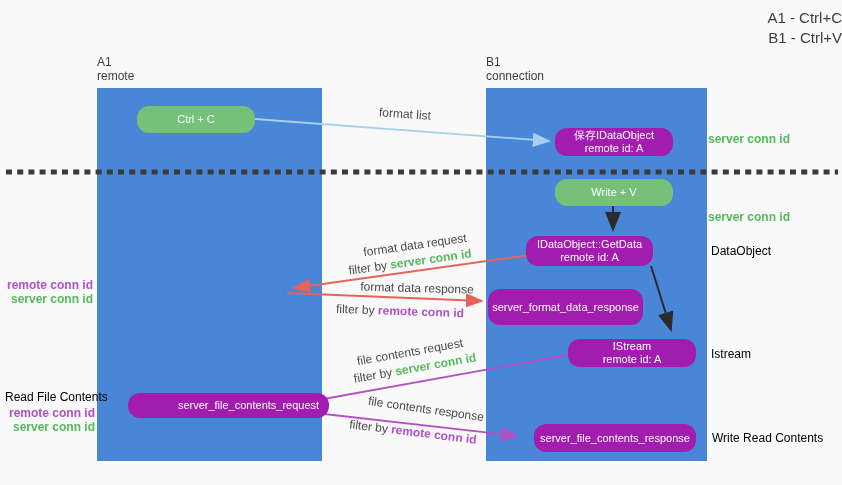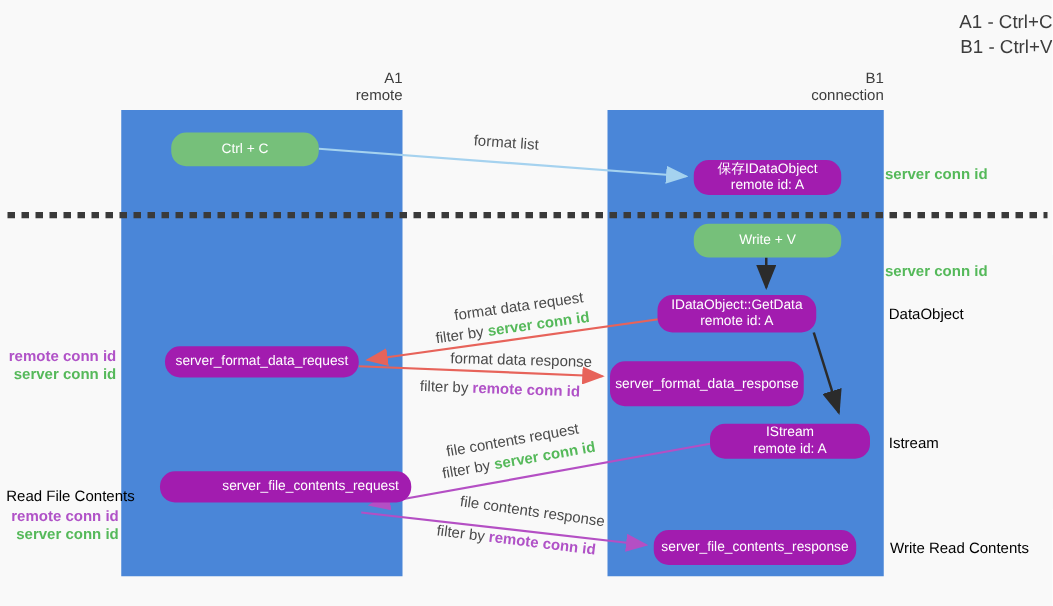--- a/index.html
+++ b/index.html
@@ -3,21 +3,21 @@
 <meta charset="utf-8">
 <style>
   html,body{margin:0;padding:0;}
   .canvas{position:relative;width:842px;height:485px;background:#f9f9f9;
           font-family:"Liberation Sans",sans-serif;overflow:hidden;}
   .title{position:absolute;top:8px;left:0;right:0;text-align:right;
          font-size:15px;color:#3d3d3d;line-height:20px;z-index:4;}
   .lane{position:absolute;background:#4a86d8;z-index:1;}
   .lane-left{left:97px;top:88px;width:225px;height:373px;}
   .lane-right{left:486px;top:88px;width:221px;height:373px;}
-  .lane-header{position:absolute;top:55px;text-align:right;font-size:12px;
+  .lane-header{position:absolute;top:55px;text-align:left;font-size:12px;
                color:#3d3d3d;line-height:14px;z-index:4;}
   .lane-header.lh-left{left:97px;width:225px;}
   .lane-header.lh-right{left:486px;width:221px;}
   .arrows{position:absolute;left:0;top:0;z-index:2;pointer-events:none;}
   .node{position:absolute;display:flex;flex-direction:column;align-items:center;
         justify-content:center;color:#fff;font-size:11px;line-height:13px;
         text-align:center;z-index:3;white-space:nowrap;border-radius:12px;}
   .green{background:#76c07a;}
   .orange{background:#a21caf;}
   .lbl{position:absolute;font-size:12px;color:#4a4a4a;white-space:nowrap;z-index:4;}
@@ -81,32 +81,31 @@
     <div>remote id: A</div>
   </div>
 
   <div class="node green" style="left:555px;top:179px;width:118px;height:27px;">Write + V</div>
 
   <div class="node orange" style="left:526px;top:236px;width:127px;height:30px;">
     <div>IDataObject::GetData</div>
     <div>remote id: A</div>
   </div>
 
-  <div class="node orange" style="left:132px;top:277px;width:155px;height:25px;">server_format_data_request</div>
 
   <div class="node orange" style="left:488px;top:289px;width:155px;height:36px;">server_format_data_response</div>
 
   <div class="node orange" style="left:568px;top:339px;width:128px;height:28px;">
     <div>IStream</div>
     <div>remote id: A</div>
   </div>
 
-  <div class="node orange" style="left:128px;top:377px;width:161px;height:25px;padding-left:40px;">server_file_contents_request</div>
+  <div class="node orange" style="left:128px;top:393px;width:161px;height:25px;padding-left:40px;">server_file_contents_request</div>
 
-  <div class="node orange" style="left:523px;top:424px;width:162px;height:28px;">server_file_contents_response</div>
+  <div class="node orange" style="left:534px;top:424px;width:162px;height:28px;">server_file_contents_response</div>
 
   <div class="lbl ctr" style="left:355px;top:107px;width:100px;transform:rotate(4deg);">format list</div>
 
   <div class="lbl ctr" style="left:350px;top:238px;width:130px;transform:rotate(-8deg);">format data request</div>
   <div class="lbl ctr" style="left:335px;top:255px;width:150px;transform:rotate(-8deg);">
     <span>filter by </span><span class="green-b">server conn id</span>
   </div>
 
   <div class="lbl ctr" style="left:352px;top:281px;width:130px;transform:rotate(1.5deg);">format data response</div>
   <div class="lbl ctr" style="left:325px;top:304px;width:150px;transform:rotate(2deg);">

